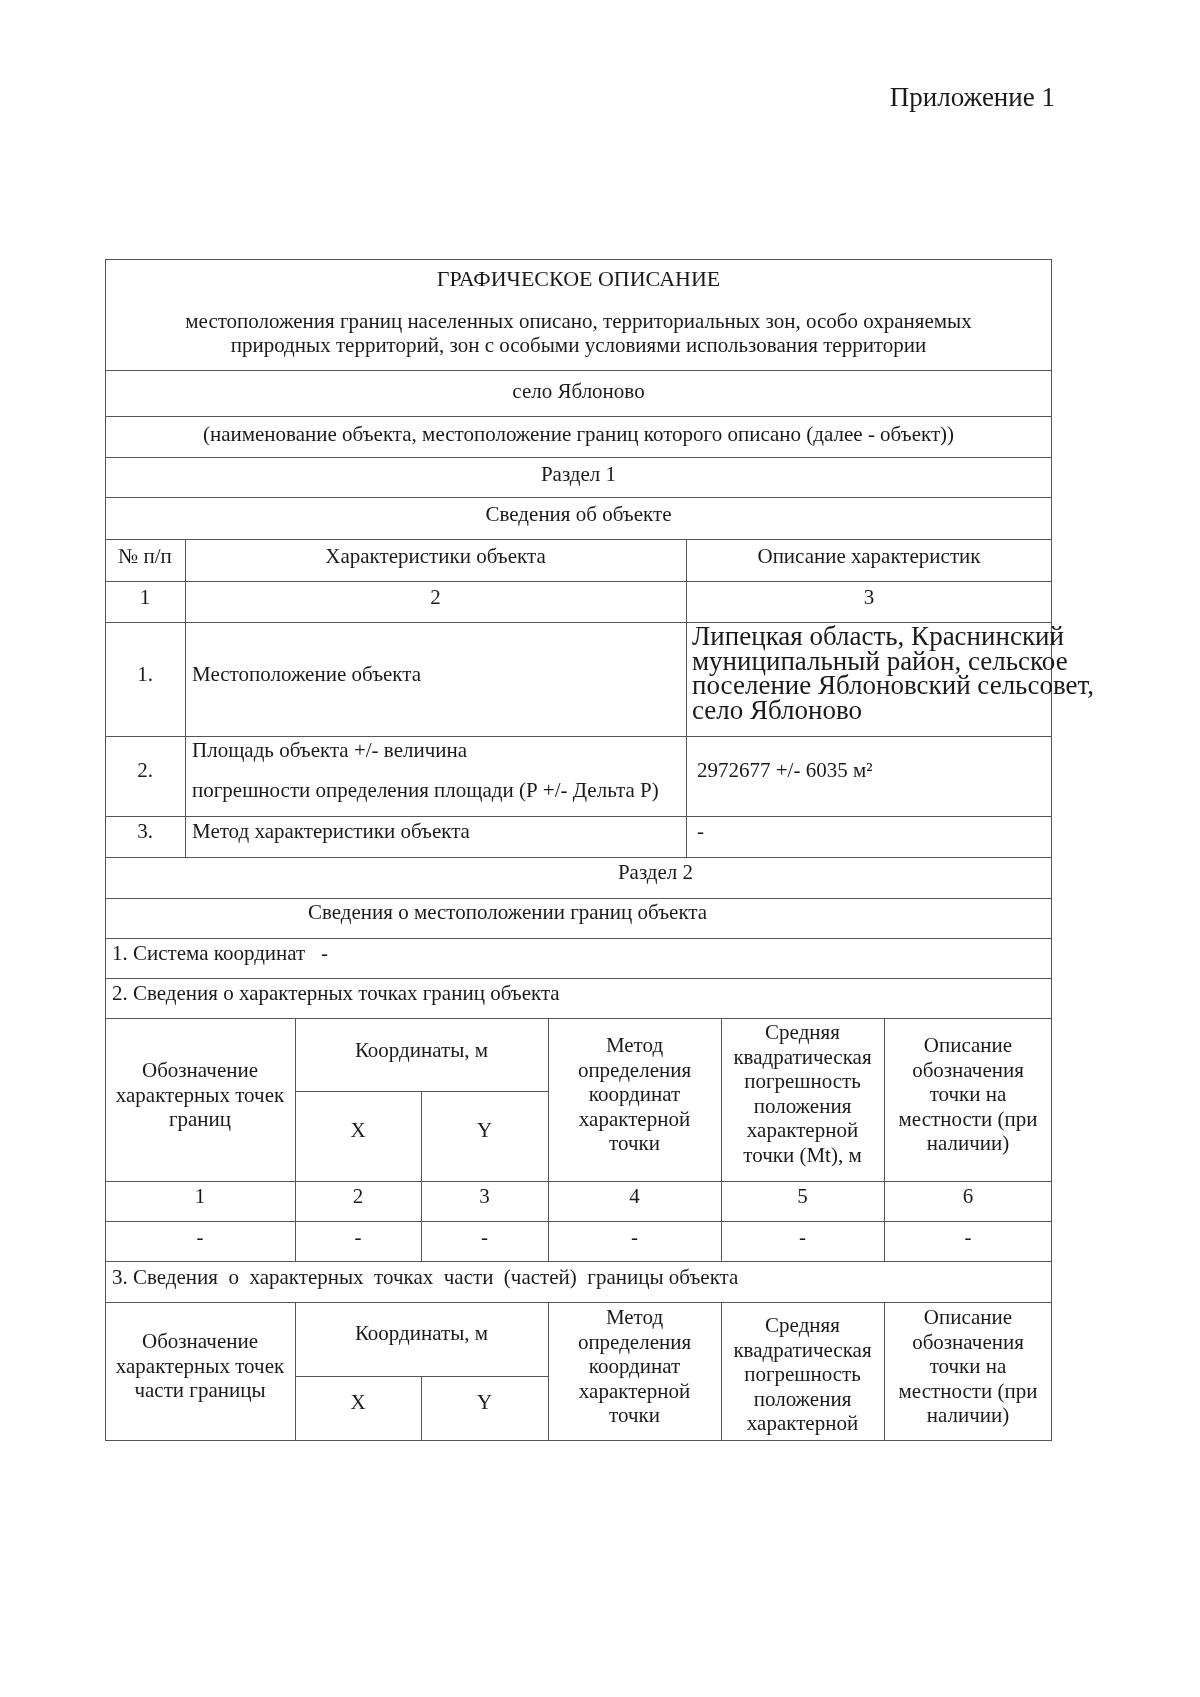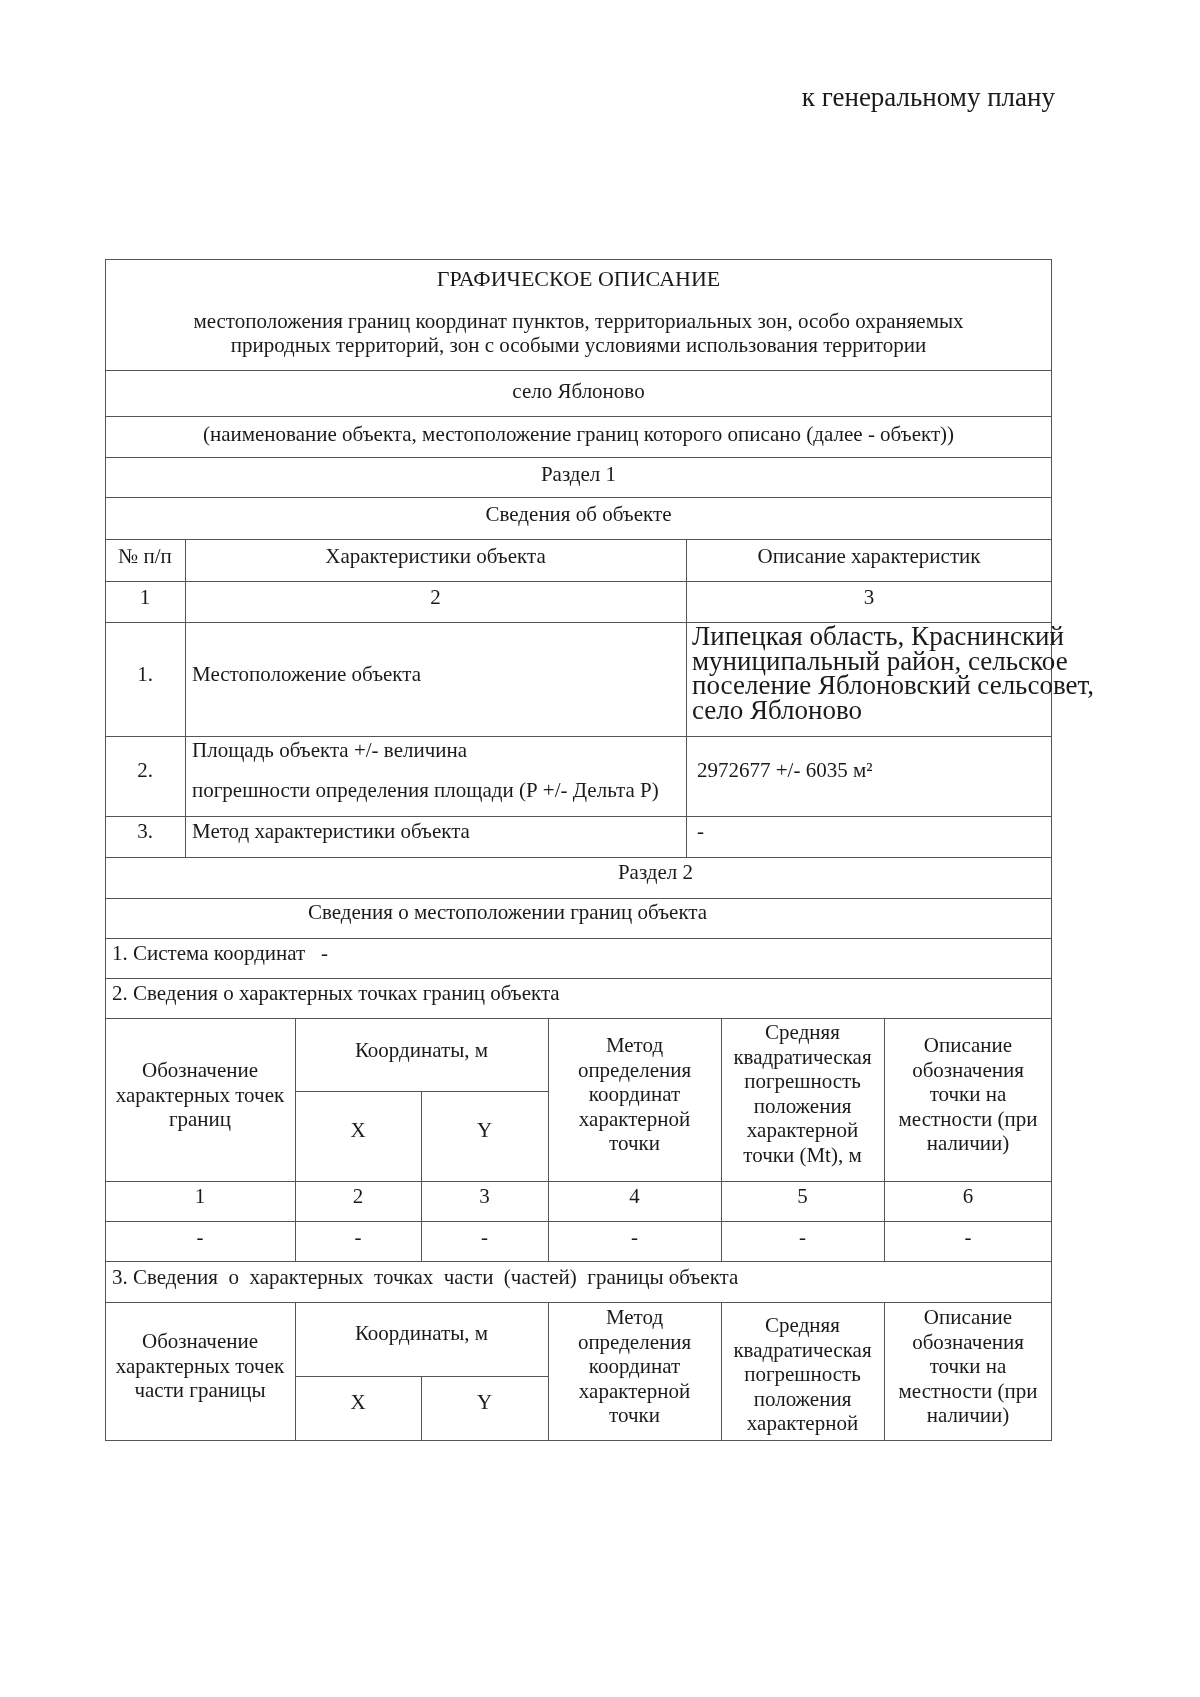--- a/index.html
+++ b/index.html
@@ -11,21 +11,21 @@
   .v { width:1px; }
   .t { position:absolute; font-size:21px; line-height:25px; white-space:nowrap; }
   .c { text-align:center; }
   .blk { position:absolute; font-size:21px; line-height:24.5px; text-align:center; }
   .blkl { position:absolute; font-size:27px; line-height:24.5px; text-align:left; }
 </style>
 </head>
 <body>
 
 <div class="hdr" style="top:82px;">
-  <div style="margin-top:0px;">к генеральному плану</div>
+  <div>Приложение 1</div>
 </div>
 
 <div>
 
   <div class="ln v" style="left:105px; top:259px; height:1182px;"></div>
   <div class="ln v" style="left:1051px; top:259px; height:1182px;"></div>
 
   <div class="ln h" style="left:105px; width:947px; top:259px;"></div>
   <div class="ln h" style="left:105px; width:947px; top:370px;"></div>
   <div class="ln h" style="left:105px; width:947px; top:416px;"></div>
@@ -59,21 +59,21 @@
   <div class="ln v" style="left:884px; top:1018px; height:243px;"></div>
 
   <div class="ln v" style="left:295px; top:1302px; height:138px;"></div>
   <div class="ln v" style="left:421px; top:1376px; height:64px;"></div>
   <div class="ln v" style="left:548px; top:1302px; height:138px;"></div>
   <div class="ln v" style="left:721px; top:1302px; height:138px;"></div>
   <div class="ln v" style="left:884px; top:1302px; height:138px;"></div>
 </div>
 
 <div class="t c" style="left:105px; width:947px; top:266px; font-size:22px;">ГРАФИЧЕСКОЕ ОПИСАНИЕ</div>
-<div class="t c" style="left:105px; width:947px; top:309px;">местоположения границ координат пунктов, территориальных зон, особо охраняемых</div>
+<div class="t c" style="left:105px; width:947px; top:309px;">местоположения границ населенных описано, территориальных зон, особо охраняемых</div>
 <div class="t c" style="left:105px; width:947px; top:333px;">природных территорий, зон с особыми условиями использования территории</div>
 
 <div class="t c" style="left:105px; width:947px; top:379px;">село Яблоново</div>
 <div class="t c" style="left:105px; width:947px; top:422px;">(наименование объекта, местоположение границ которого описано (далее - объект))</div>
 
 <div class="t c" style="left:105px; width:947px; top:462px;">Раздел 1</div>
 <div class="t c" style="left:105px; width:947px; top:502px;">Сведения об объекте</div>
 
 <div class="t c" style="left:105px; width:80px; top:544px;">№ п/п</div>
 <div class="t c" style="left:185px; width:501px; top:544px;">Характеристики объекта</div>

